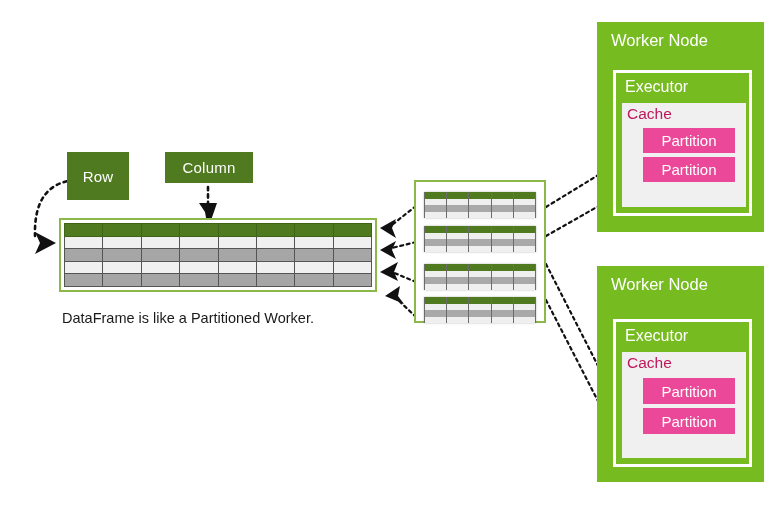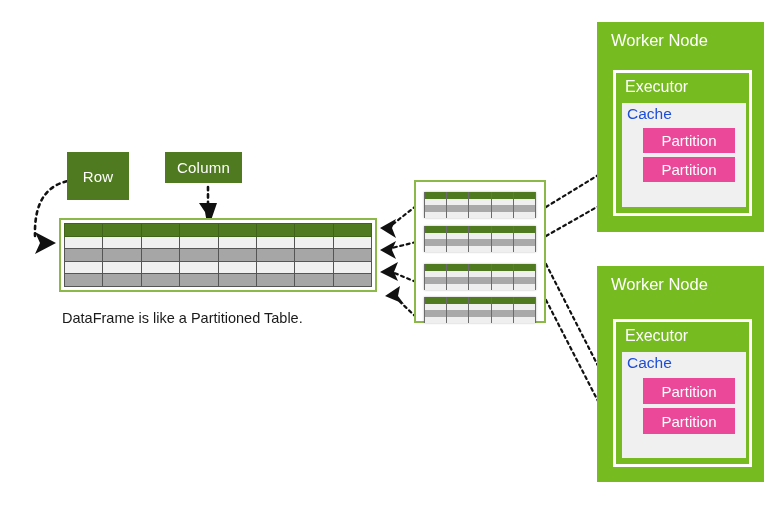--- a/index.html
+++ b/index.html
@@ -106,21 +106,21 @@
     left:9px;
     top:5px;
     white-space:nowrap;
   }
   .cache{
     position:absolute;
     background:#f0f0f0;
     box-sizing:border-box;
   }
   .cache-title{
-    color:#1d4ed8;
+    color:#be185d;
     font-size:15.5px;
     position:absolute;
     left:5px;
     top:2px;
     white-space:nowrap;
   }
   .partition{
     position:absolute;
     background:#ec4899;
     color:#ffffff;
@@ -192,21 +192,21 @@
 
       <path d="M546,300 L618,440" fill="none" stroke="#111111" stroke-width="2.2" stroke-dasharray="3,3.6" stroke-linecap="round"></path>
       <path d="M605,431 L626,444 L608,450 L614,440 Z" fill="#111111"></path>
     </g>
   </svg>
 
   <div class="abs chip" style="left:67px;top:152px;width:62px;height:48px;">
     <span>Row</span>
   </div>
 
-  <div class="abs chip" style="left:165px;top:152px;width:77px;height:31px;align-items:center;">
+  <div class="abs chip" style="left:165px;top:152px;width:88px;height:31px;align-items:center;">
     <span>Column</span>
   </div>
 
   <div class="abs df-outer" style="left:59px;top:218px;width:318px;height:74px;">
     <table class="df-table">
       <tbody id="df-body">
           <tr class="hdr">
             <td></td>
             <td></td>
             <td></td>
@@ -253,21 +253,21 @@
             <td></td>
             <td></td>
             <td></td>
             <td></td>
             <td></td>
           </tr>
         </tbody>
     </table>
   </div>
 
-  <div class="abs caption" style="left:62px;top:310px;">DataFrame is like a Partitioned Table.</div>
+  <div class="abs caption" style="left:62px;top:310px;">DataFrame is like a Partitioned Worker.</div>
 
   <div class="abs part-box" style="left:414px;top:180px;width:132px;height:143px;">
     <div id="mini-host" style="position:relative;width:100%;height:100%;">
         <div class="mini" style="left: 8px; top: 10px; width: 112px; height: 26px;">
           <table>
             <tbody>
               <tr class="hdr">
                 <td></td>
                 <td></td>
                 <td></td>

